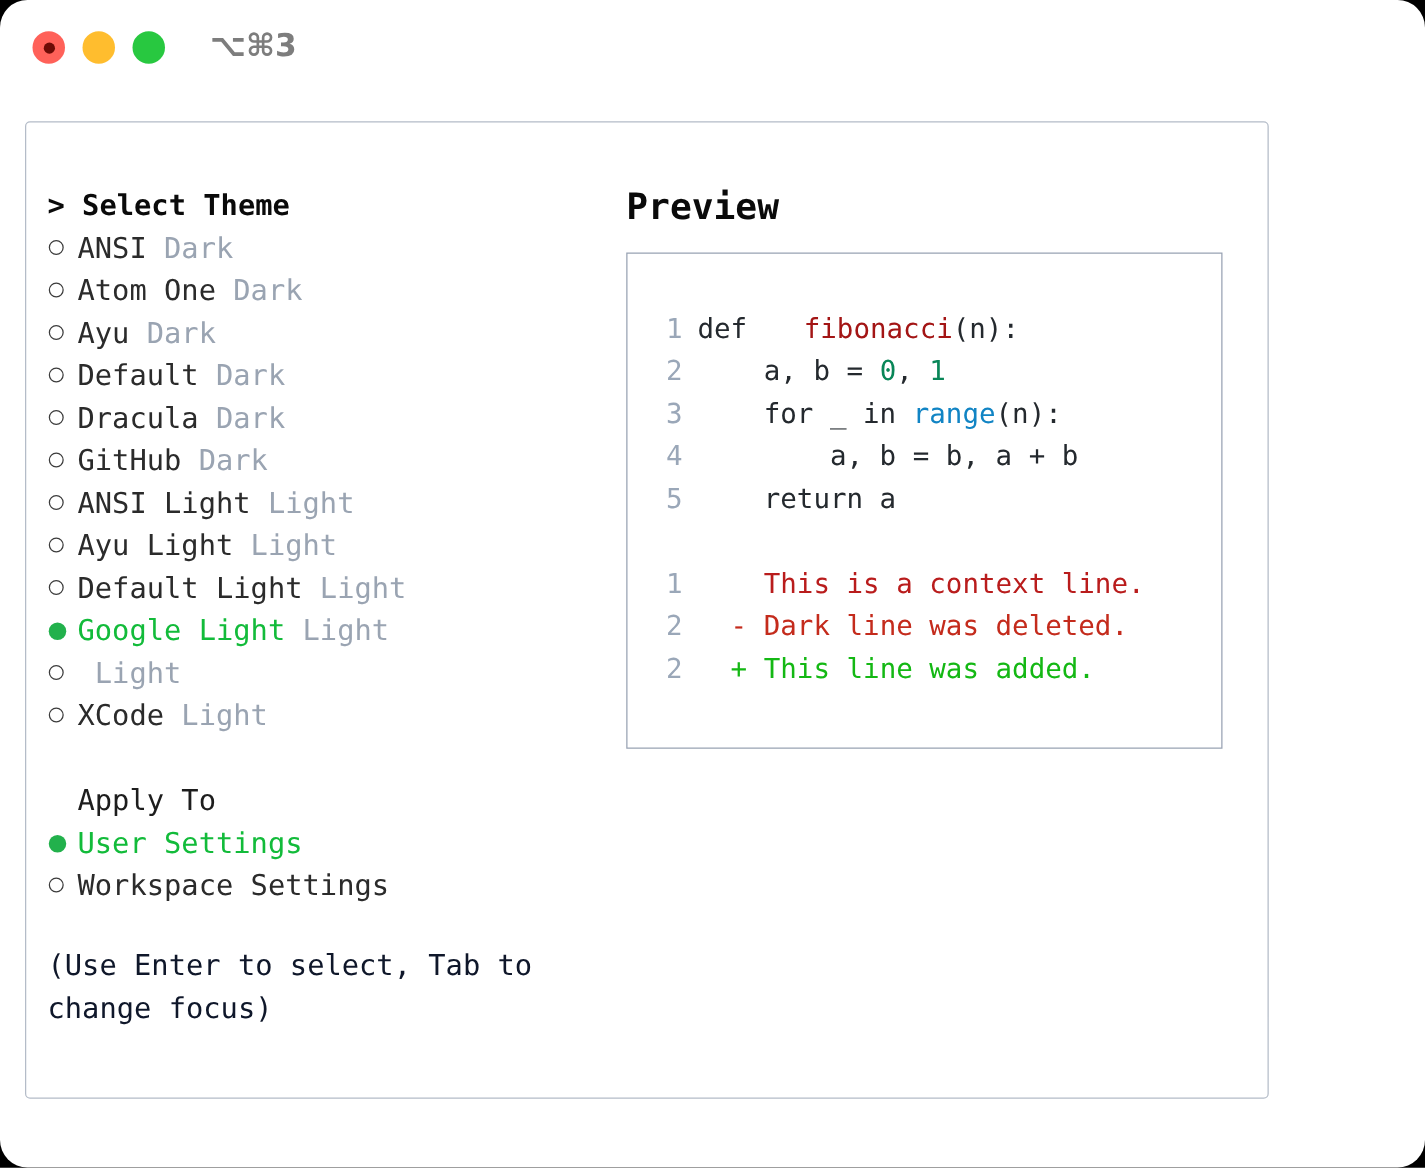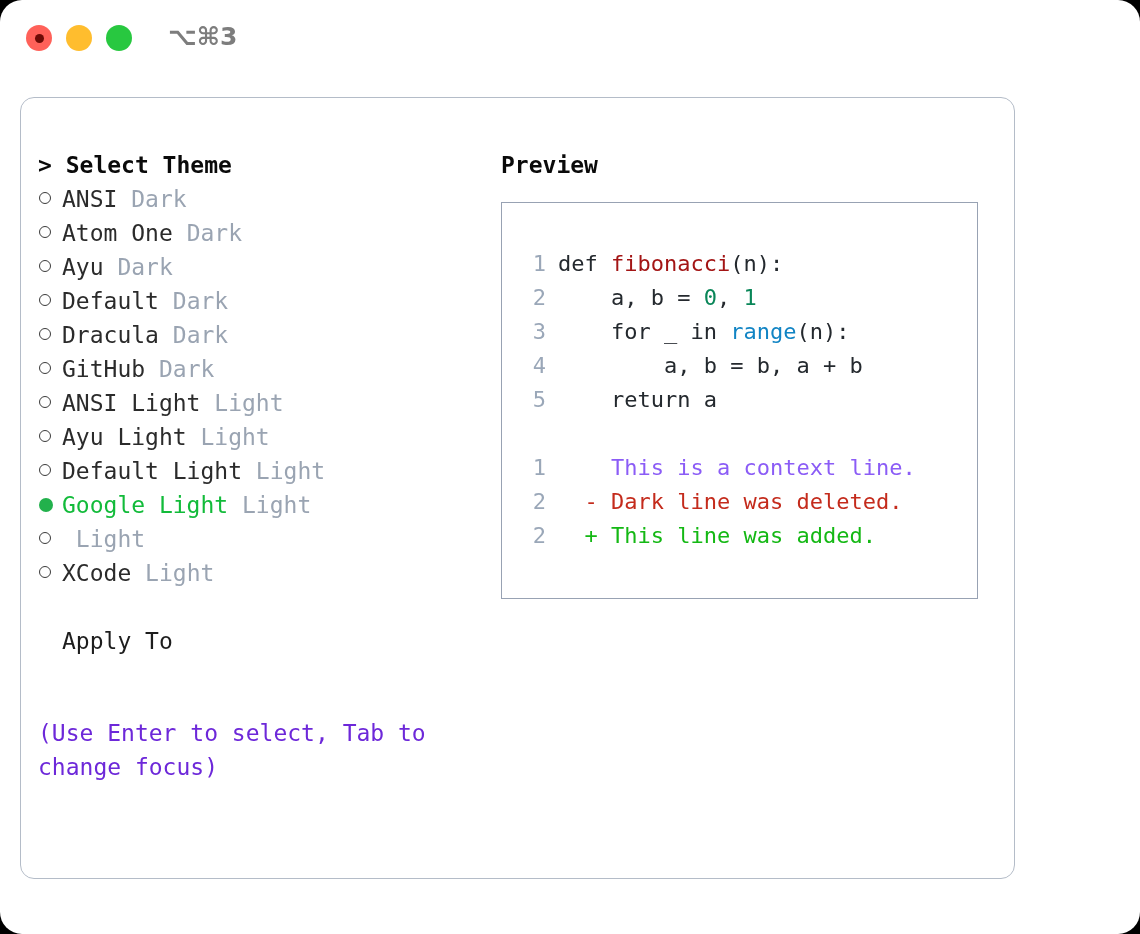--- a/index.html
+++ b/index.html
@@ -74,21 +74,21 @@
   }
 
   
   .panel {
     position: absolute;
     left: 20px;
     top: 97px;
     width: 995px;
     height: 782px;
     border: 1.5px solid #b4bcc8;
-    border-radius: 14px;
+    border-radius: 4px;
     box-sizing: border-box;
     background: #ffffff;
   }
 
   
   .col-left {
     position: absolute;
     left: 17px;
     top: 50px;
     width: 450px;
@@ -102,21 +102,21 @@
 
   
   .heading {
     font-size: 23px;
     font-weight: bold;
     color: #0a0a0a;
     line-height: 34px;
     white-space: pre;
   }
   .heading-preview {
-    font-size: 23px;
+    font-size: 29px;
     font-weight: bold;
     color: #0a0a0a;
     line-height: 34px;
   }
 
   
   .list { margin: 0; padding: 0; }
   .row {
     display: flex;
     align-items: baseline;
@@ -164,24 +164,23 @@
     color: #1d1d1d;
     padding-left: 24px;
     white-space: pre;
   }
   .spacer-lg { height: 34px; }
   .spacer-md { height: 30px; }
 
   .hint {
     font-size: 23px;
     line-height: 34px;
-    color: #6d28d9;
+    color: #0f172a;
     width: 410px;
     white-space: pre-wrap;
-    margin-top: 28px;
   }
 
   
   .codebox {
     margin-top: 20px;
     width: 477px;
     height: 397px;
     border: 1.5px solid #98a2b3;
     box-sizing: border-box;
     background: #ffffff;
@@ -194,28 +193,28 @@
     display: flex;
   }
   .lineno {
     color: #9aa7b8;
     width: 26px;
     flex: 0 0 26px;
     text-align: right;
     margin-right: 12px;
   }
   .code-kw   { color: #24292e; }
-  .code-fn   { color: #a31515; }
+  .code-fn   { color: #a31515; margin-left: 32px; }
   .code-num  { color: #098658; }
   .code-call { color: #1184c4; }
   .code-plain{ color: #24292e; }
 
   .gap-lines { height: 34px; }
 
-  .diff-ctx { color: #8b5cf6; }
+  .diff-ctx { color: #b91c1c; }
   .diff-del { color: #c42b1c; }
   .diff-add { color: #14b814; }
 </style>
 </head>
 <body>
 
 <div class="window">
 
   <div class="titlebar">
     <div class="traffic">
@@ -243,20 +242,24 @@
           <div class="row"><span class="bullet off"><i></i></span><span class="label">Default Light</span><span class="suffix"> Light</span></div>
           <div class="row"><span class="bullet on"><i></i></span><span class="label sel">Google Light</span><span class="suffix"> Light</span></div>
           <div class="row"><span class="bullet off"><i></i></span><span class="suffix"> Light</span></div>
           <div class="row"><span class="bullet off"><i></i></span><span class="label">XCode</span><span class="suffix"> Light</span></div>
         </div>
 
       <div class="spacer-lg"></div>
 
       <div class="group-title">Apply To</div>
 
+      <div class="list" id="apply-list">
+          <div class="row"><span class="bullet on"><i></i></span><span class="label sel">User Settings</span></div>
+          <div class="row"><span class="bullet off"><i></i></span><span class="label">Workspace Settings</span></div>
+        </div>
 
       <div class="spacer-md"></div>
 
       <div class="hint">(Use Enter to select, Tab to change focus)</div>
     </div>
 
     <div class="col-right">
       <div class="heading-preview">Preview</div>
 
       <div class="codebox">

